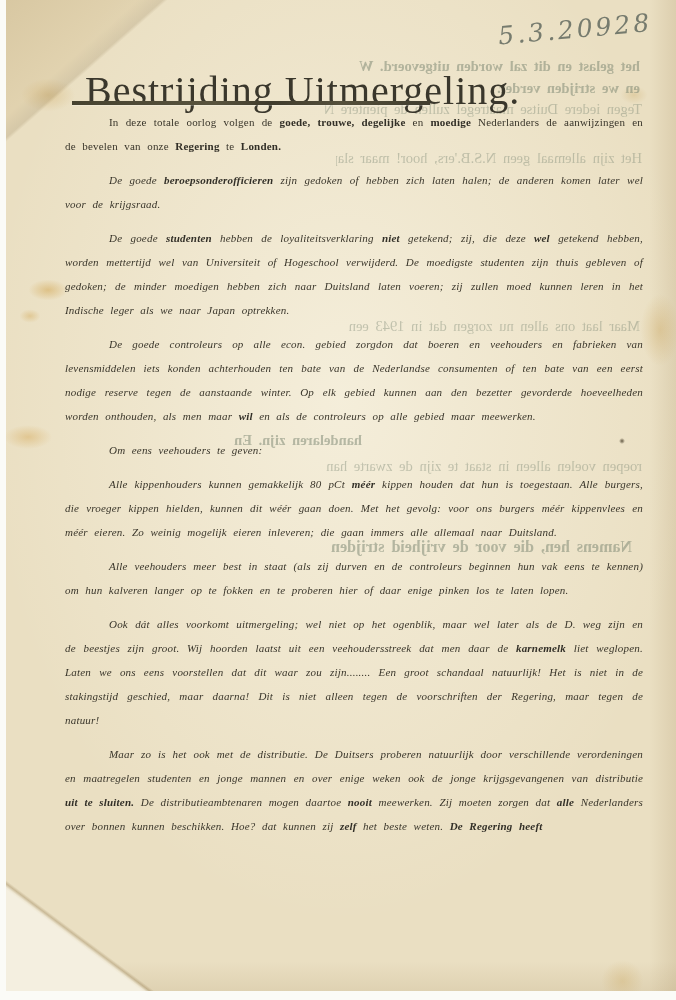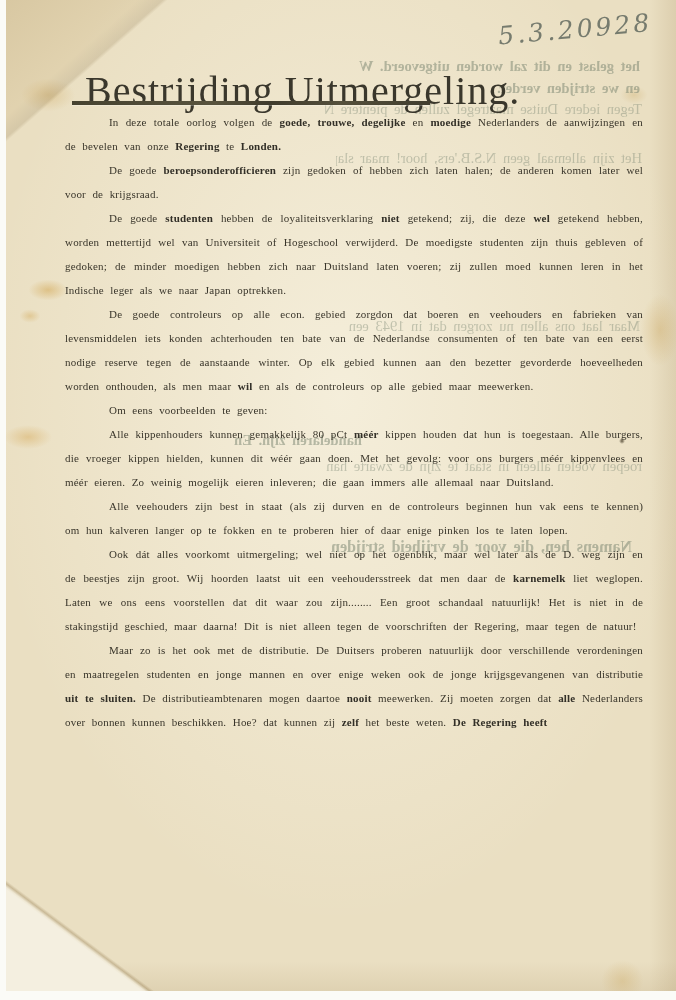--- a/index.html
+++ b/index.html
@@ -50,21 +50,21 @@
     position:absolute;left:66px;top:101px;width:358px;height:4px;
     background:linear-gradient(to right,#46422f, #59543e 40%, #3f3b2c 55%, #55503b 75%, #413d2d);
     box-shadow:0 1px 0 rgba(255,255,255,.25);
   }
   .doc-body{
     position:absolute;left:59px;top:110px;width:578px;
     font-size:11px;line-height:24px;color:#39352a;
     text-align:justify;letter-spacing:.2px;word-spacing:3.5px;
   }
   .para{margin:0 0 0 0;text-indent:44px;}
-  .para + .para{margin-top:0;}
+  .para + .para{margin-top:10px;font-style:italic;}
   .para .b{font-weight:bold;color:#322f27;}
   .bleed{
     position:absolute;transform:scaleX(-1);white-space:nowrap;overflow:hidden;
     font-size:14.5px;color:rgba(125,136,116,.42);word-spacing:3px;pointer-events:none;
   }
   .bleed.bb{font-weight:bold;color:rgba(118,130,110,.5);}
   .bleed-0{top:58px;left:334px;width:300px;}
   .bleed-1{top:80px;left:334px;width:300px;}
   .bleed-2{top:101px;left:318px;width:318px;}
   .bleed-3{top:150px;left:330px;width:306px;}
@@ -93,20 +93,20 @@
   <div class="handwriting">5.3.20928</div>
 
   <h1 class="title">Bestrijding Uitmergeling.</h1>
   <div class="title-rule"></div>
 
   <div class="doc-body">
     <p class="para"><span>In deze totale oorlog volgen de </span><span class="b">goede, trouwe, degelijke</span><span> en </span><span class="b">moedige</span><span> Nederlanders de aanwijzingen en de bevelen van onze </span><span class="b">Regering</span><span> te </span><span class="b">Londen.</span></p>
     <p class="para"><span>De goede </span><span class="b">beroepsonderofficieren</span><span> zijn gedoken of hebben zich laten halen; de anderen komen later wel voor de krijgsraad.</span></p>
     <p class="para"><span>De goede </span><span class="b">studenten</span><span> hebben de loyaliteitsverklaring </span><span class="b">niet</span><span> getekend; zij, die deze </span><span class="b">wel</span><span> getekend hebben, worden mettertijd wel van Universiteit of Hogeschool verwijderd. De moedigste studenten zijn thuis gebleven of gedoken; de minder moedigen hebben zich naar Duitsland laten voeren; zij zullen moed kunnen leren in het Indische leger als we naar Japan optrekken.</span></p>
     <p class="para"><span>De goede controleurs op alle econ. gebied zorgdon dat boeren en veehouders en fabrieken van levensmiddelen iets konden achterhouden ten bate van de Nederlandse consumenten of ten bate van een eerst nodige reserve tegen de aanstaande winter. Op elk gebied kunnen aan den bezetter gevorderde hoeveelheden worden onthouden, als men maar </span><span class="b">wil</span><span> en als de controleurs op alle gebied maar meewerken.</span></p>
-    <p class="para"><span>Om eens voorbeelden te geven:</span></p>
+    <p class="para"><span>Om eens veehouders te geven:</span></p>
     <p class="para"><span>Alle kippenhouders kunnen gemakkelijk 80 pCt </span><span class="b">méér</span><span> kippen houden dat hun is toegestaan. Alle burgers, die vroeger kippen hielden, kunnen dit wéér gaan doen. Met het gevolg: voor ons burgers méér kippenvlees en méér eieren. Zo weinig mogelijk eieren inleveren; die gaan immers alle allemaal naar Duitsland.</span></p>
-    <p class="para"><span>Alle veehouders zijn best in staat (als zij durven en de controleurs beginnen hun vak eens te kennen) om hun kalveren langer op te fokken en te proberen hier of daar enige pinken los te laten lopen.</span></p>
+    <p class="para"><span>Alle veehouders meer best in staat (als zij durven en de controleurs beginnen hun vak eens te kennen) om hun kalveren langer op te fokken en te proberen hier of daar enige pinken los te laten lopen.</span></p>
     <p class="para"><span>Ook dát alles voorkomt uitmergeling; wel niet op het ogenblik, maar wel later als de D. weg zijn en de beestjes zijn groot. Wij hoorden laatst uit een veehoudersstreek dat men daar de </span><span class="b">karnemelk</span><span> liet weglopen. Laten we ons eens voorstellen dat dit waar zou zijn........ Een groot schandaal natuurlijk! Het is niet in de stakingstijd geschied, maar daarna! Dit is niet alleen tegen de voorschriften der Regering, maar tegen de natuur!</span></p>
     <p class="para"><span>Maar zo is het ook met de distributie. De Duitsers proberen natuurlijk door verschillende verordeningen en maatregelen studenten en jonge mannen en over enige weken ook de jonge krijgsgevangenen van distributie </span><span class="b">uit te sluiten.</span><span> De distributieambtenaren mogen daartoe </span><span class="b">nooit</span><span> meewerken. Zij moeten zorgen dat </span><span class="b">alle</span><span> Nederlanders over bonnen kunnen beschikken. Hoe? dat kunnen zij </span><span class="b">zelf</span><span> het beste weten. </span><span class="b">De Regering heeft</span></p>
   </div>
 
 </div>
 
 </body></html>

